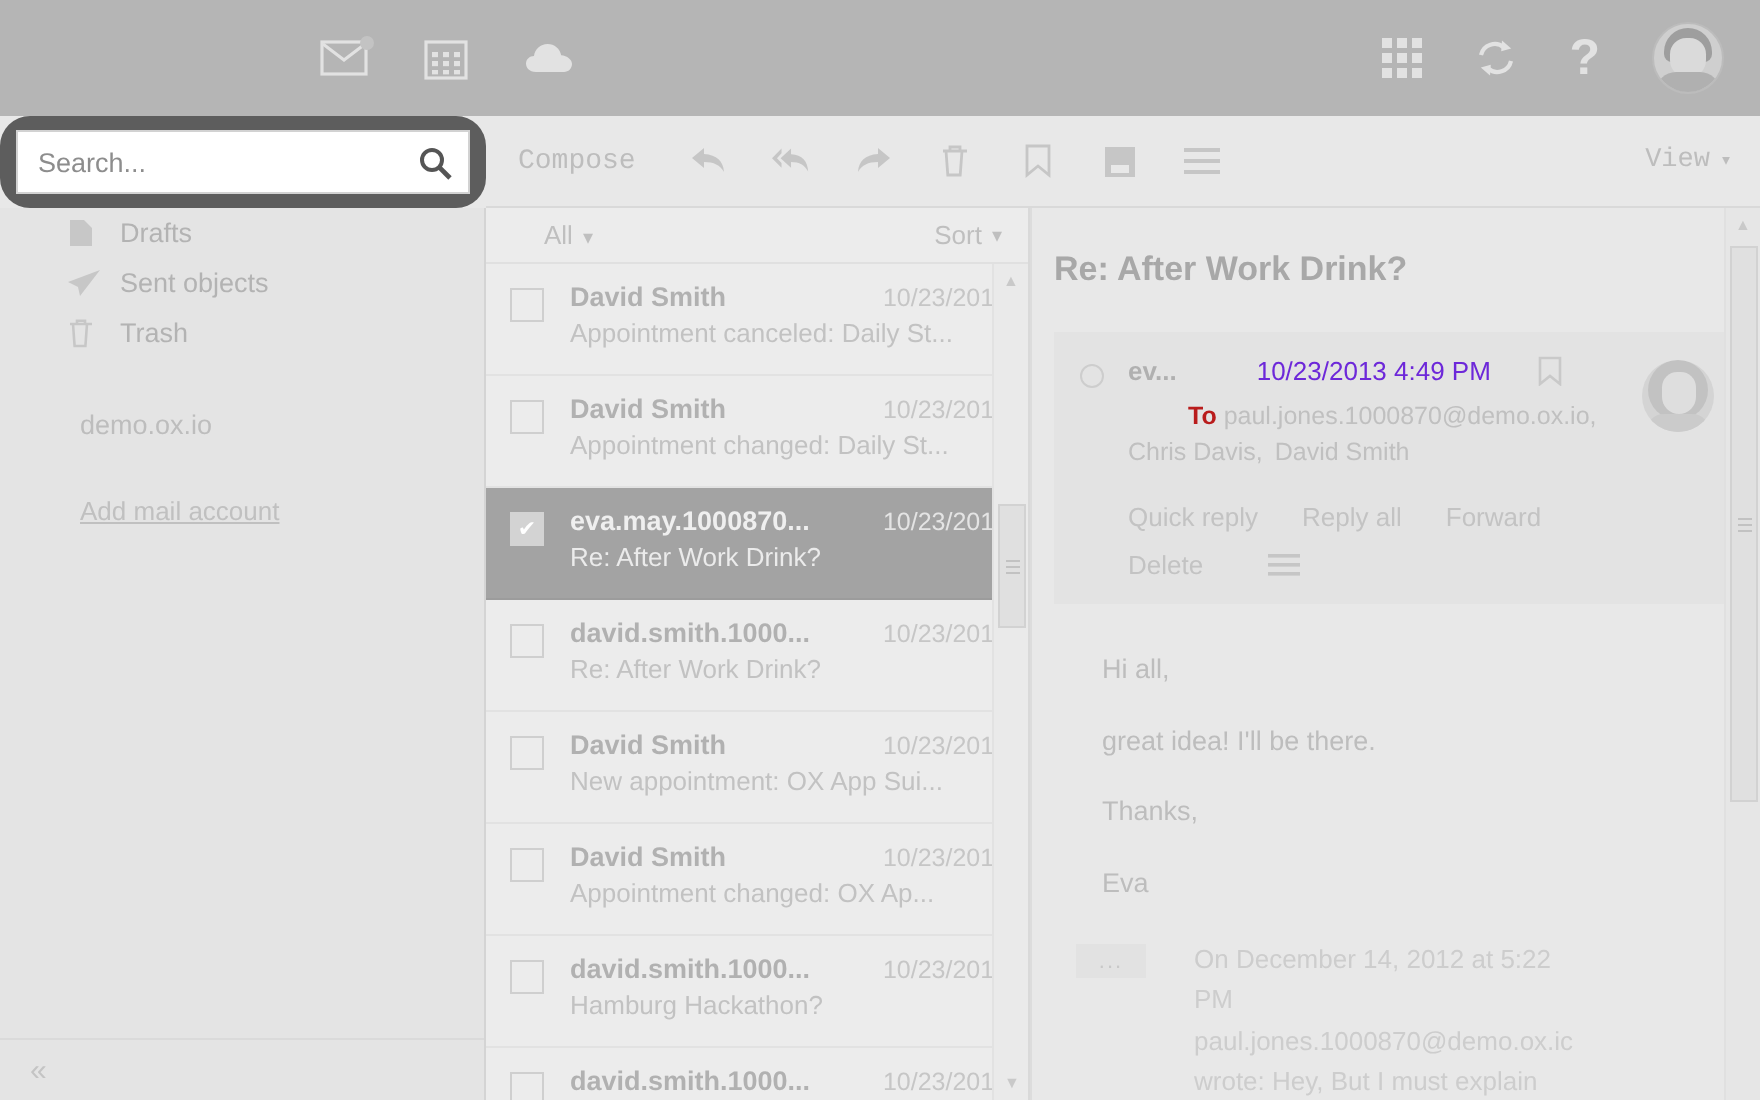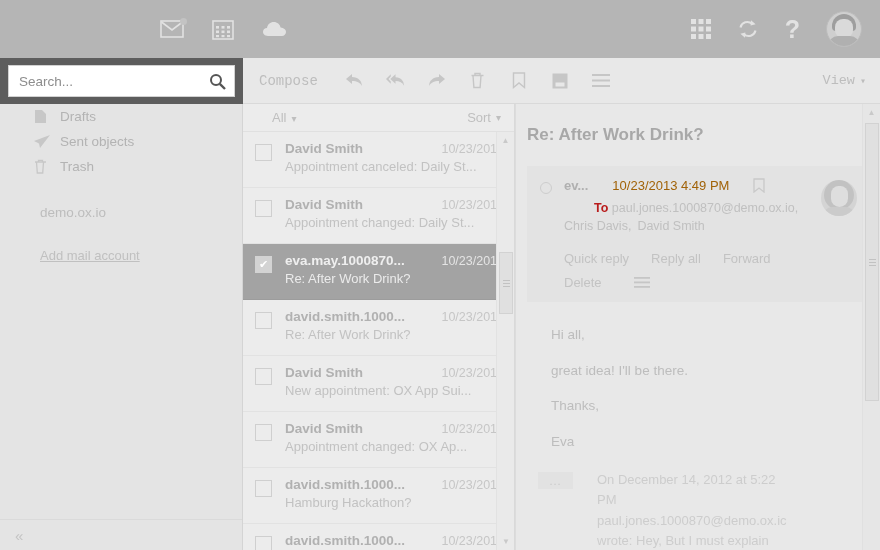--- a/index.html
+++ b/index.html
@@ -38,21 +38,21 @@
     background:#cfcfcf;overflow:hidden;position:relative;
     border:1px solid #bcbcbc;
   }
   .avatar-top .hair{position:absolute;left:5px;top:2px;width:24px;height:17px;border-radius:12px 12px 4px 4px;background:#9e9e9e;}
   .avatar-top .face{position:absolute;left:8px;top:7px;width:18px;height:20px;border-radius:9px 9px 10px 10px;background:#dadada;}
   .avatar-top .body{position:absolute;left:1px;top:24px;width:32px;height:14px;border-radius:10px 10px 0 0;background:#b0b0b0;}
 
   
   .searchwrap{
     position:absolute;left:0;top:58px;width:243px;height:46px;
-    background:#5d5d5d;box-sizing:border-box;padding:7px 8px;
+    background:#5d5d5d;box-sizing:border-box;padding:7px 8px;border-radius:15px;
   }
   .searchbox{
     width:100%;height:32px;background:#fff;border:1px solid #d2d2d2;
     box-sizing:border-box;display:flex;align-items:center;
     padding:0 8px 0 10px;
   }
   .searchbox input{
     flex:1;border:0;outline:0;background:transparent;
     font-family:"Liberation Sans", sans-serif;font-size:13.5px;color:#767676;
     padding:0;
@@ -179,21 +179,21 @@
     position:relative;
   }
   .dhead{display:flex;align-items:flex-start;}
   .dot{
     width:10px;height:10px;border-radius:50%;border:1px solid #cdcdcd;
     margin-top:4px;flex:0 0 auto;
   }
   .dmeta{margin-left:12px;flex:1;min-width:0;}
   .dline1{display:flex;align-items:center;gap:24px;}
   .dfrom{font-size:13px;font-weight:bold;color:#b0b0b0;}
-  .ddate{font-size:13px;color:#a16207;}
+  .ddate{font-size:13px;color:#6d28d9;margin-left:16px;}
   .dflag{color:#c9c9c9;display:flex;align-items:center;}
   .dto{margin-top:6px;font-size:12.5px;color:#c0c0c0;line-height:1.45;}
   .dto b{color:#b91c1c;margin-left:30px;}
   .recip-gap{display:inline-block;width:6px;}
   .davatar{
     width:36px;height:36px;border-radius:50%;background:#d4d4d4;
     overflow:hidden;position:relative;flex:0 0 auto;margin-left:8px;margin-top:2px;
   }
   .davatar .hair{position:absolute;left:3px;top:0px;width:30px;height:30px;border-radius:50%;background:#c2c2c2;}
   .davatar .face{position:absolute;left:10px;top:6px;width:17px;height:21px;border-radius:9px 9px 10px 10px;background:#dedede;}

